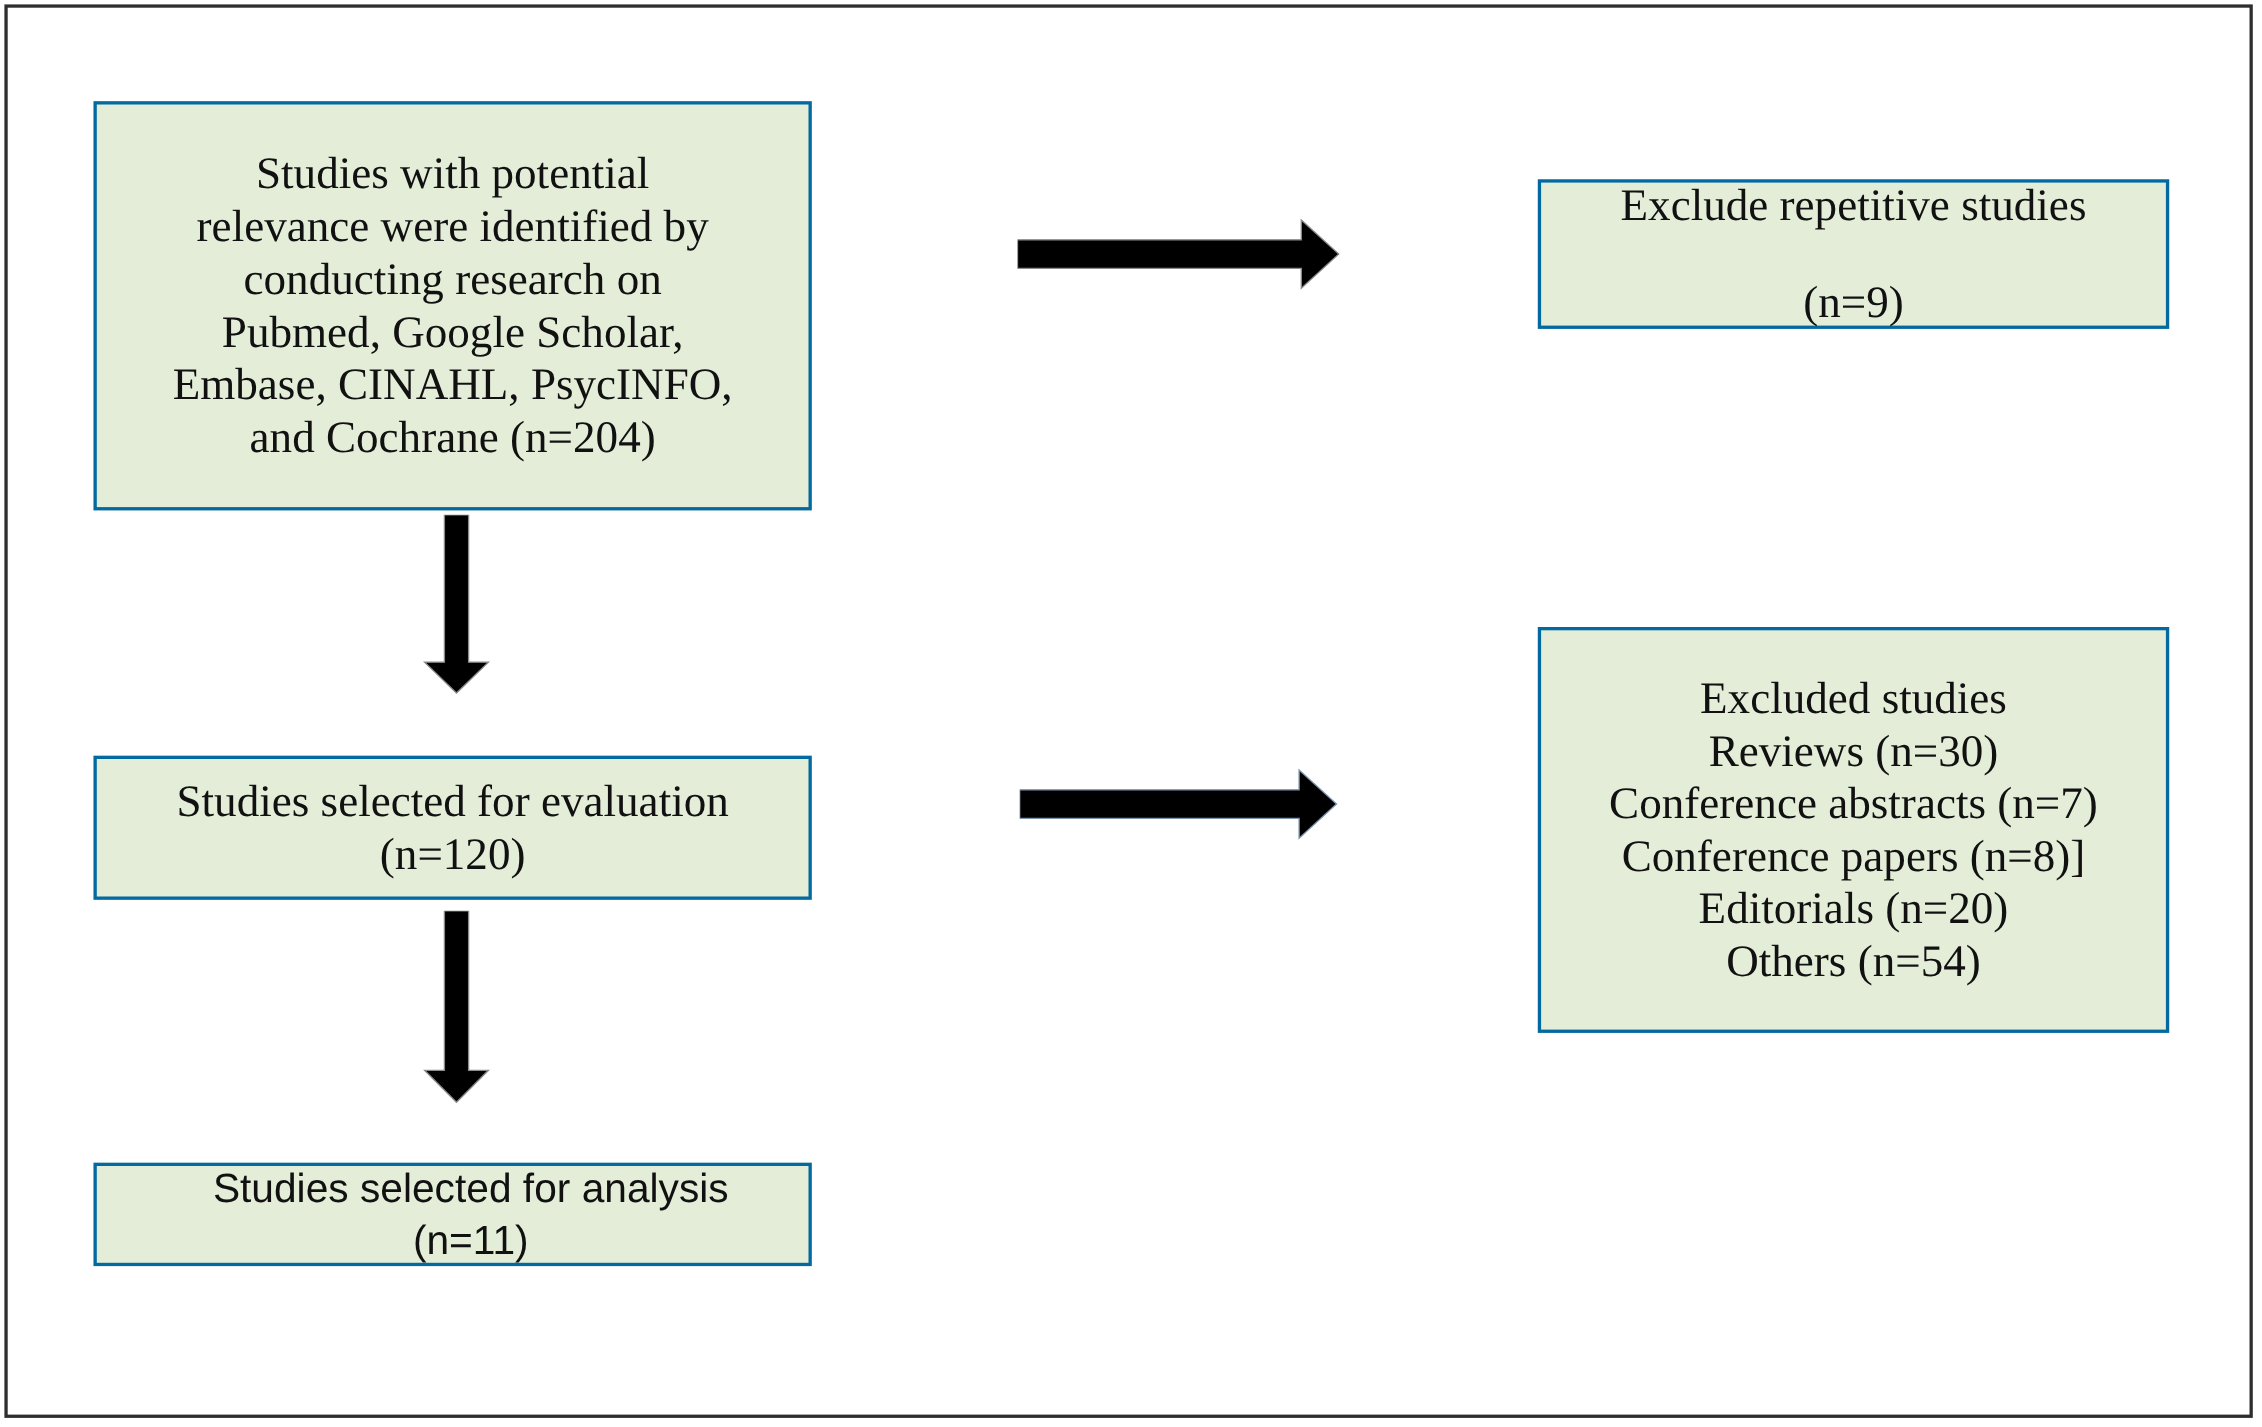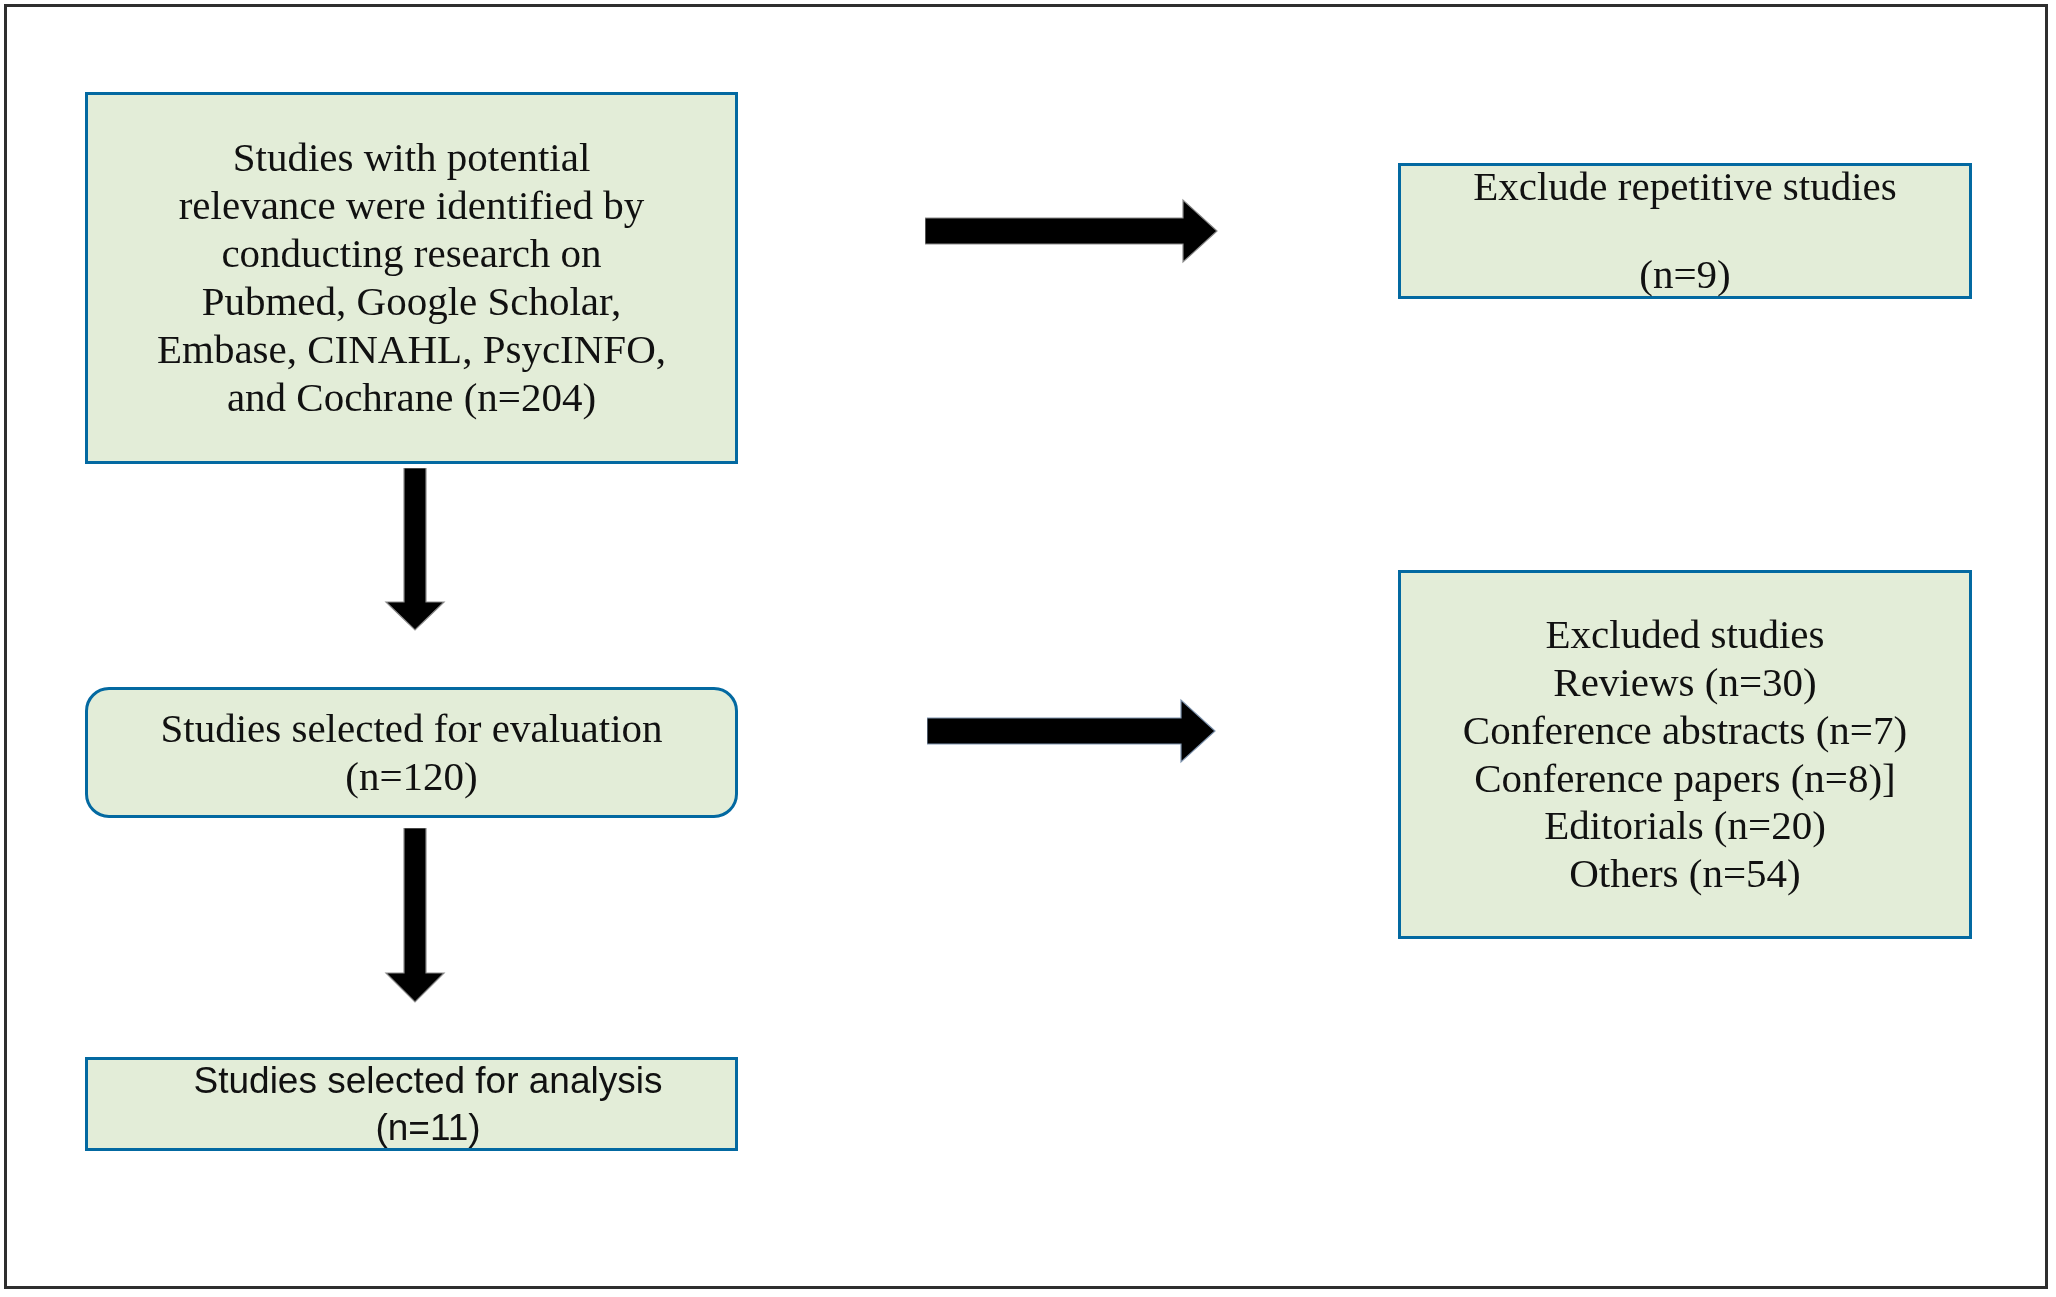--- a/index.html
+++ b/index.html
@@ -63,21 +63,21 @@
   #box-identified {
     left: 85px;  top: 70px;
     width: 653px; height: 372px;
   }
   #box-exclude-repetitive {
     left: 1398px; top: 141px;
     width: 574px; height: 136px; gap: 40px;
   }
   #box-evaluation {
     left: 85px;  top: 665px;
-    width: 653px; height: 131px; border-radius: 24px;
+    width: 653px; height: 131px;
   }
   #box-excluded-studies {
     left: 1398px; top: 548px;
     width: 574px; height: 369px;
   }
   #box-analysis {
     left: 85px;  top: 1035px;
     width: 653px; height: 94px; padding-left: 41px;
   }
 

